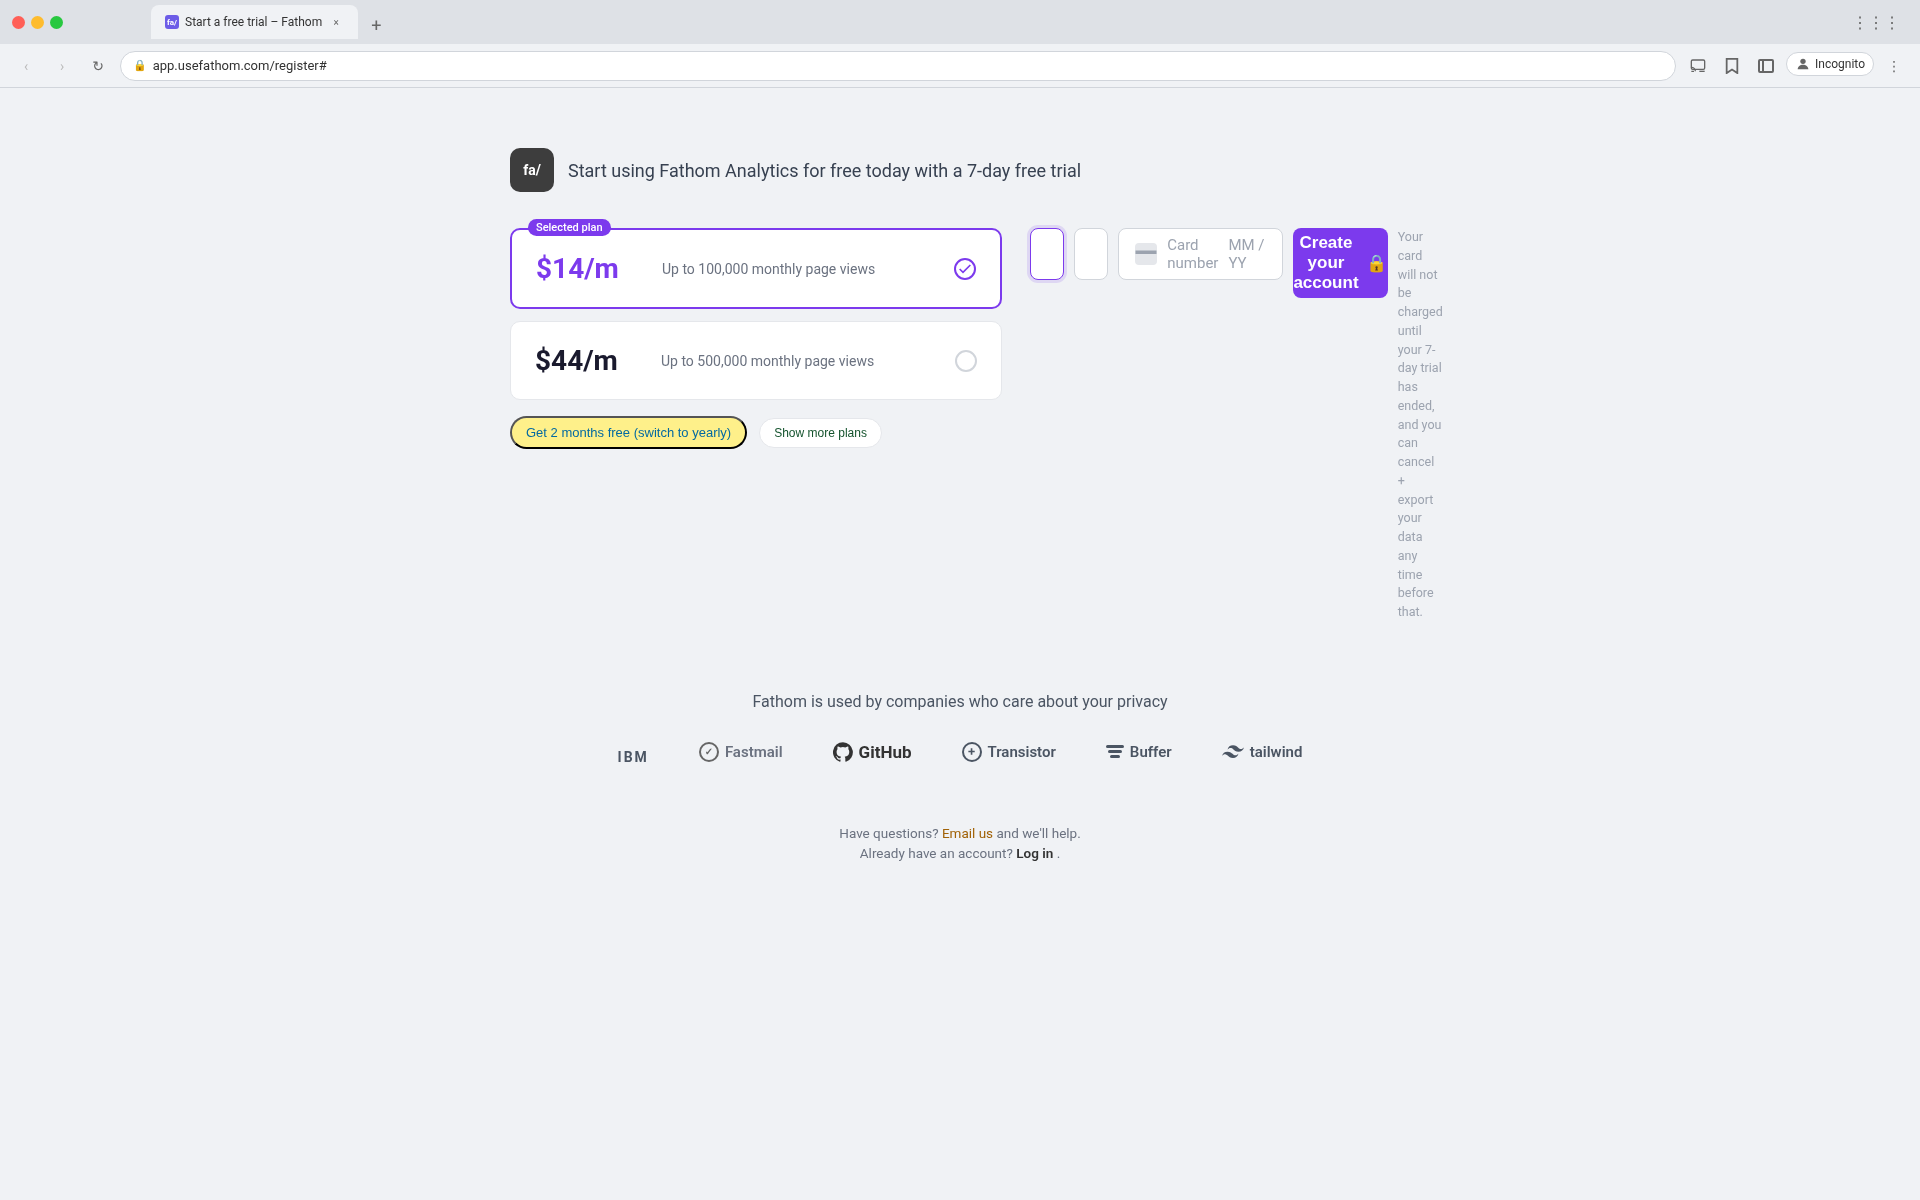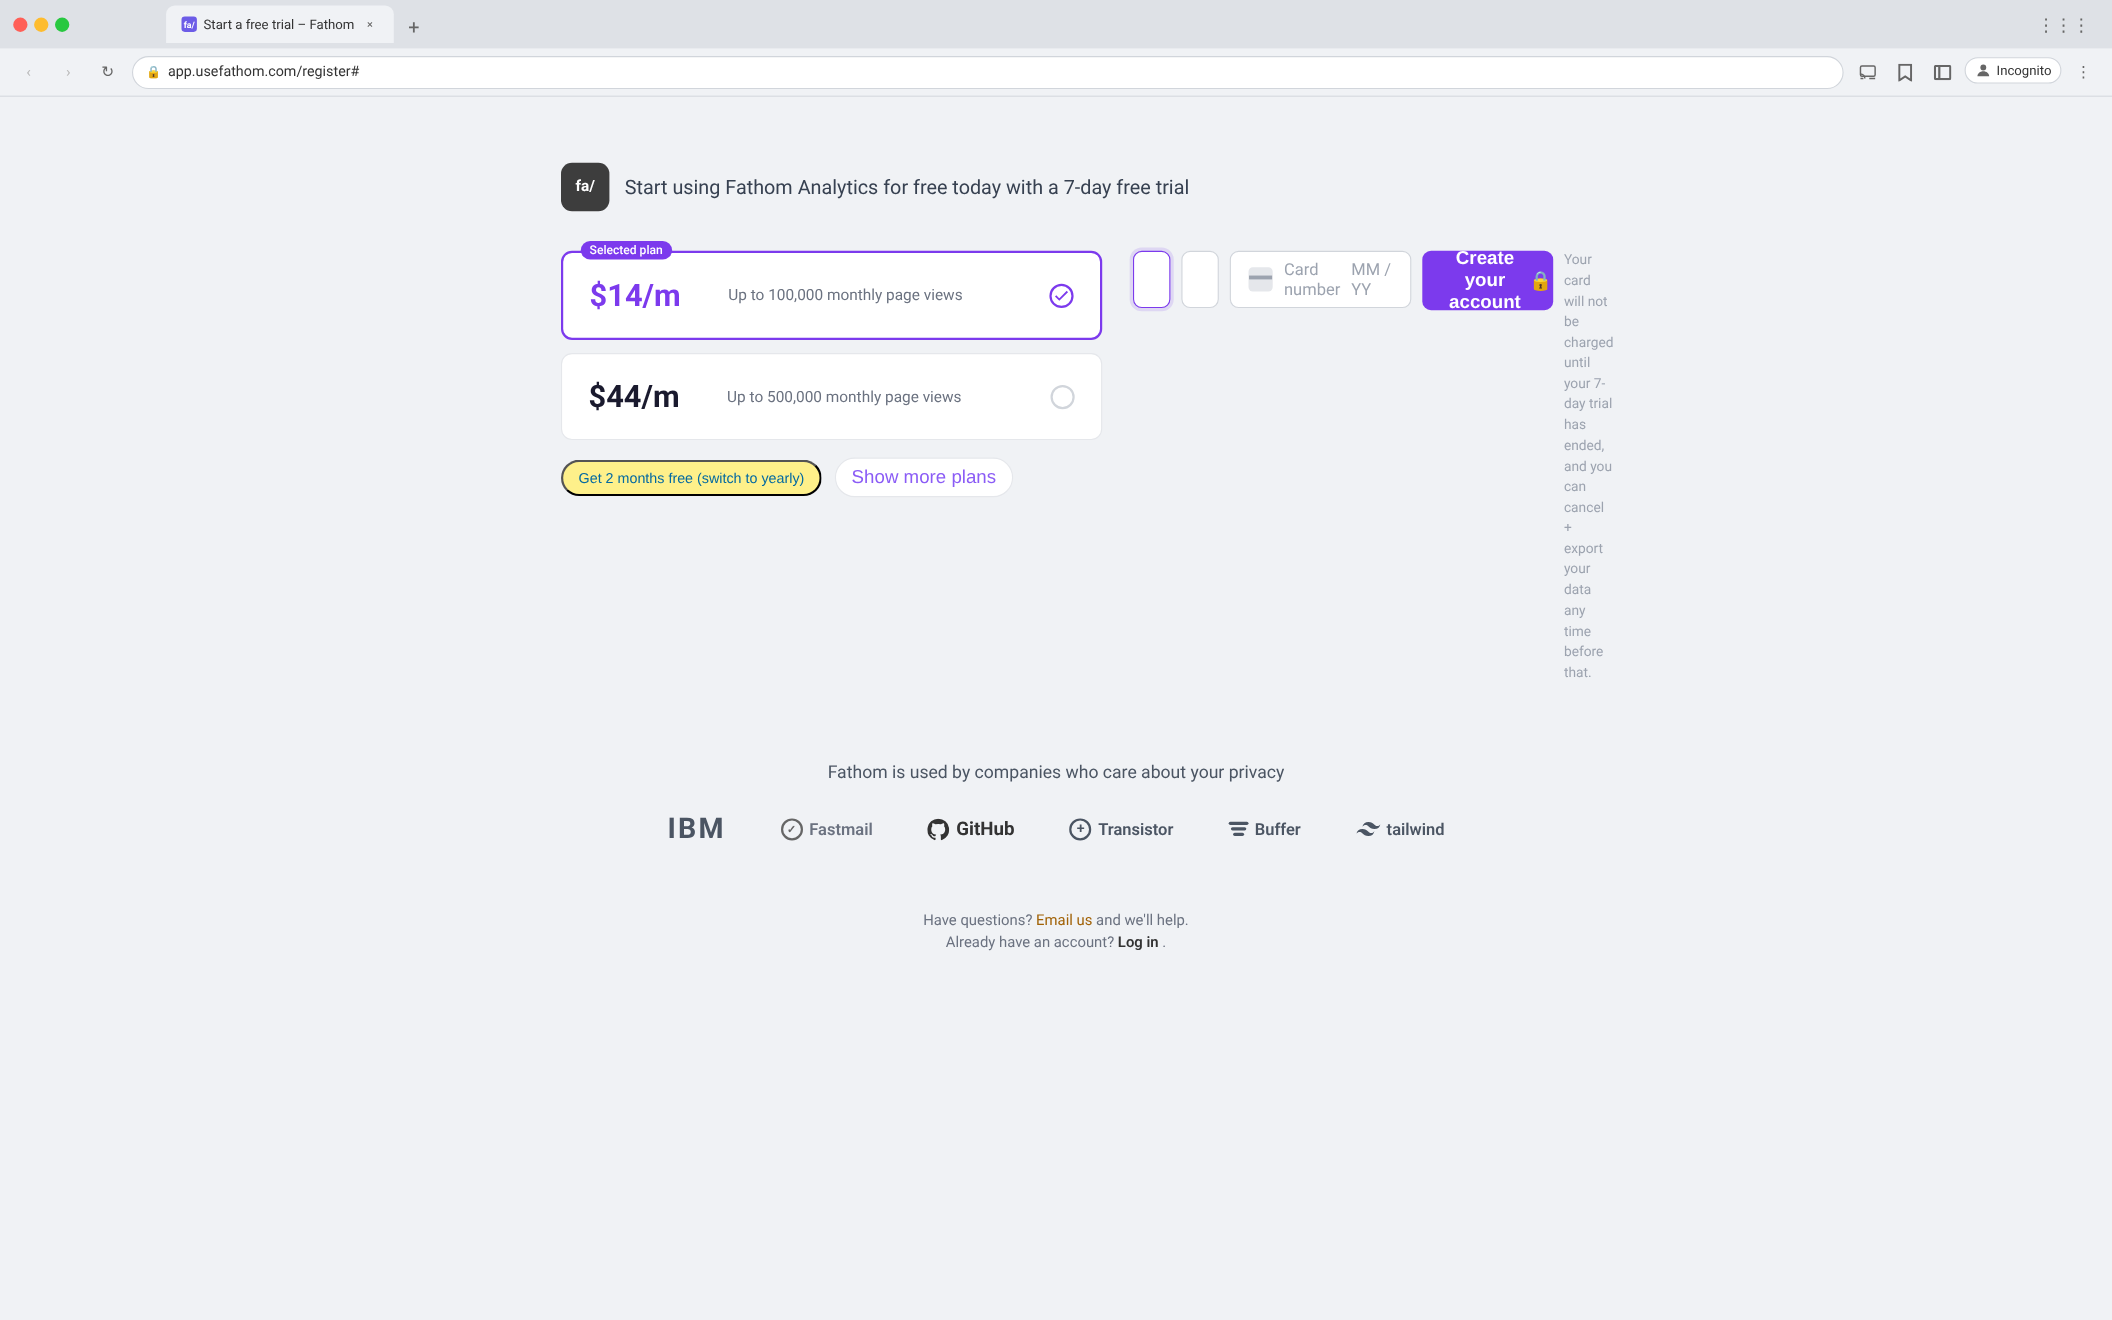--- a/index.html
+++ b/index.html
@@ -308,22 +308,22 @@
       font-size: 13px;
       font-weight: 500;
       cursor: pointer;
     }
 
     .show-more-btn {
       background: white;
       border: 1.5px solid #e5e7eb;
       border-radius: 20px;
       padding: 7px 14px;
-      font-size: 17px;
-      color: #8b5cf6;
+      font-size: 12px;
+      color: #14532d;
       cursor: pointer;
     }
 
     
     .form-section {
       width: 380px;
       flex-shrink: 0;
       display: flex;
       gap: 10px;
     }
@@ -377,33 +377,32 @@
       color: #9ca3af;
     }
 
     .card-date-placeholder {
       font-size: 15px;
       color: #9ca3af;
     }
 
     .create-account-btn {
       width: 100%;
-      height: 54px;
+      height: 70px;
       background: #7c3aed;
       color: white;
       border: none;
       border-radius: 8px;
       font-size: 17px;
       font-weight: 600;
       cursor: pointer;
       display: flex;
       align-items: center;
       justify-content: center;
       gap: 8px;
-      padding-left: 24px;
     }
 
     .trial-notice {
       font-size: 12.5px;
       color: #9ca3af;
       line-height: 1.5;
     }
 
     
     .social-proof {
@@ -427,24 +426,25 @@
     .logo-item {
       display: flex;
       align-items: center;
       gap: 6px;
       color: #6b7280;
       font-size: 15px;
       font-weight: 600;
     }
 
     .logo-ibm {
-      font-size: 26px;
+      font-size: 14px;
       font-weight: 700;
       color: #4b5563;
       letter-spacing: 2px;
+      margin-top: 10px;
     }
 
     .logo-fastmail {
       display: flex;
       align-items: center;
       gap: 6px;
     }
 
     .logo-transistor {
       display: flex;

